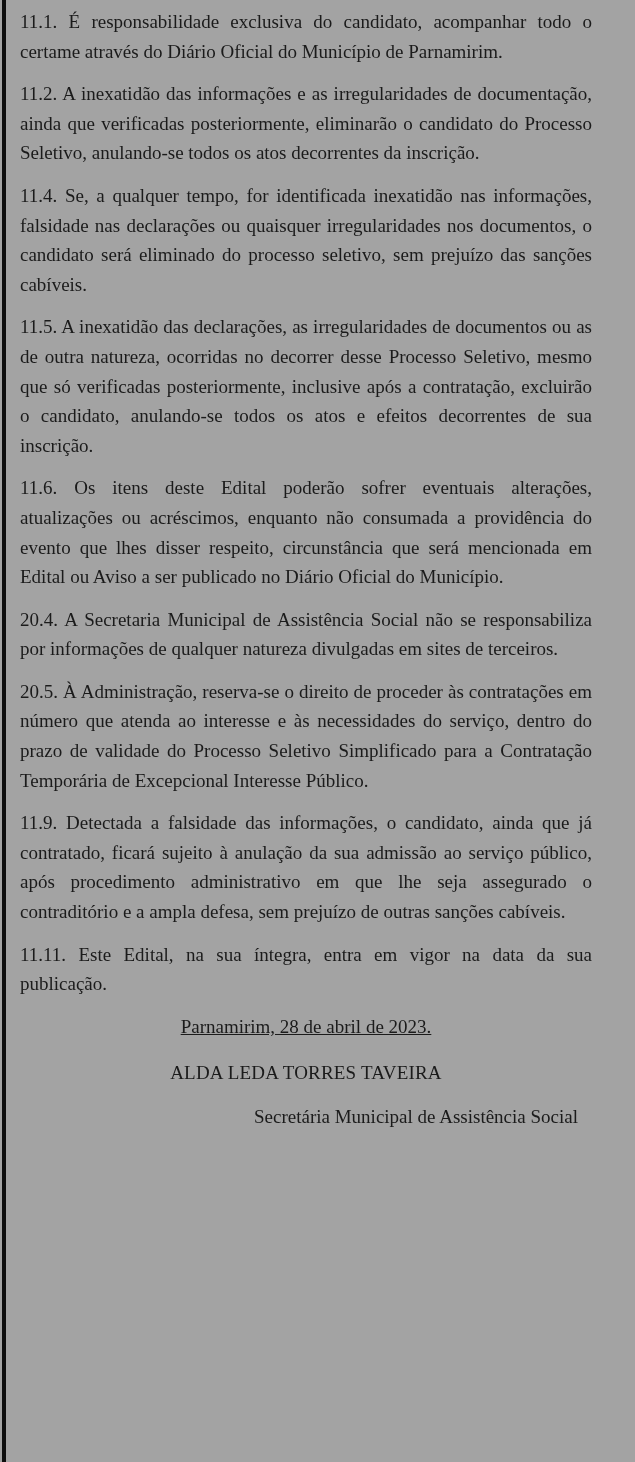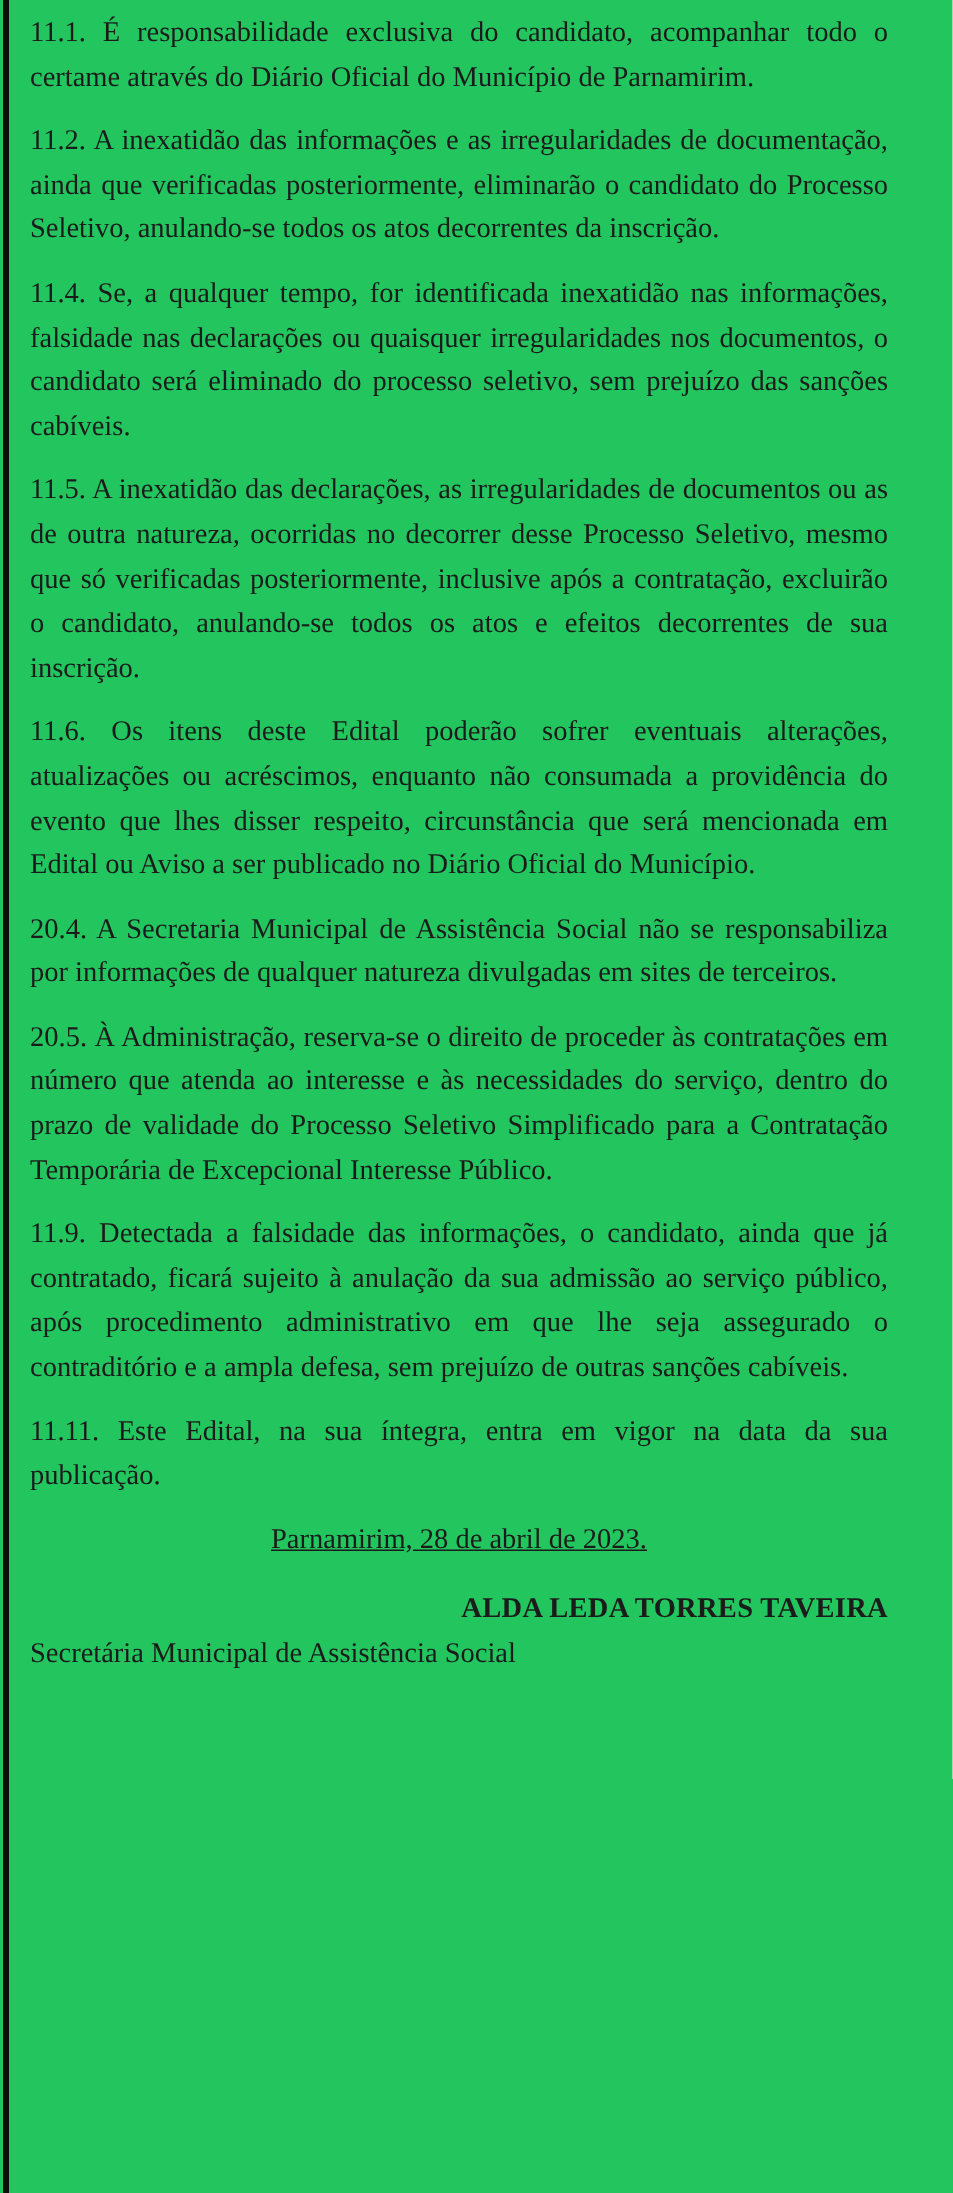--- a/index.html
+++ b/index.html
@@ -10,21 +10,21 @@
   }
   body {
     width: 635px;
     font-family: "Liberation Serif", "DejaVu Serif", serif;
   }
   .page {
     position: relative;
     width: 635px;
     min-height: 1462px;
     box-sizing: border-box;
-    background: #22c55e;
+    background: #a3a3a3;
     color: #1b1b1b;
   }
   .left-rule {
     position: absolute;
     left: 2px;
     top: 0;
     width: 4px;
     height: 100%;
     background: #0d0d0d;
   }
@@ -38,28 +38,28 @@
     margin: 0 0 13px 0;
     text-align: justify;
     text-justify: inter-word;
   }
   .dateline {
     margin: 4px 0 17px 0;
     text-align: center;
     text-decoration: underline;
   }
   .sig-name {
-    margin: 0;
-    text-align: right;
-    font-weight: bold;
+    margin: 13px;
+    text-align: center;
+    font-weight: normal;
     letter-spacing: 0.2px;
   }
   .sig-title {
-    margin: 0;
-    text-align: left;
+    margin: 14px;
+    text-align: right;
   }
 </style>
 </head>
 <body>
 
 <div class="page">
   <div class="left-rule"></div>
   <div class="content">
     <p class="clause">11.1. É responsabilidade exclusiva do candidato, acompanhar todo o certame através do Diário Oficial do Município de Parnamirim.</p>
     <p class="clause">11.2. A inexatidão das informações e as irregularidades de documentação, ainda que verificadas posteriormente, eliminarão o candidato do Processo Seletivo, anulando-se todos os atos decorrentes da inscrição.</p>

